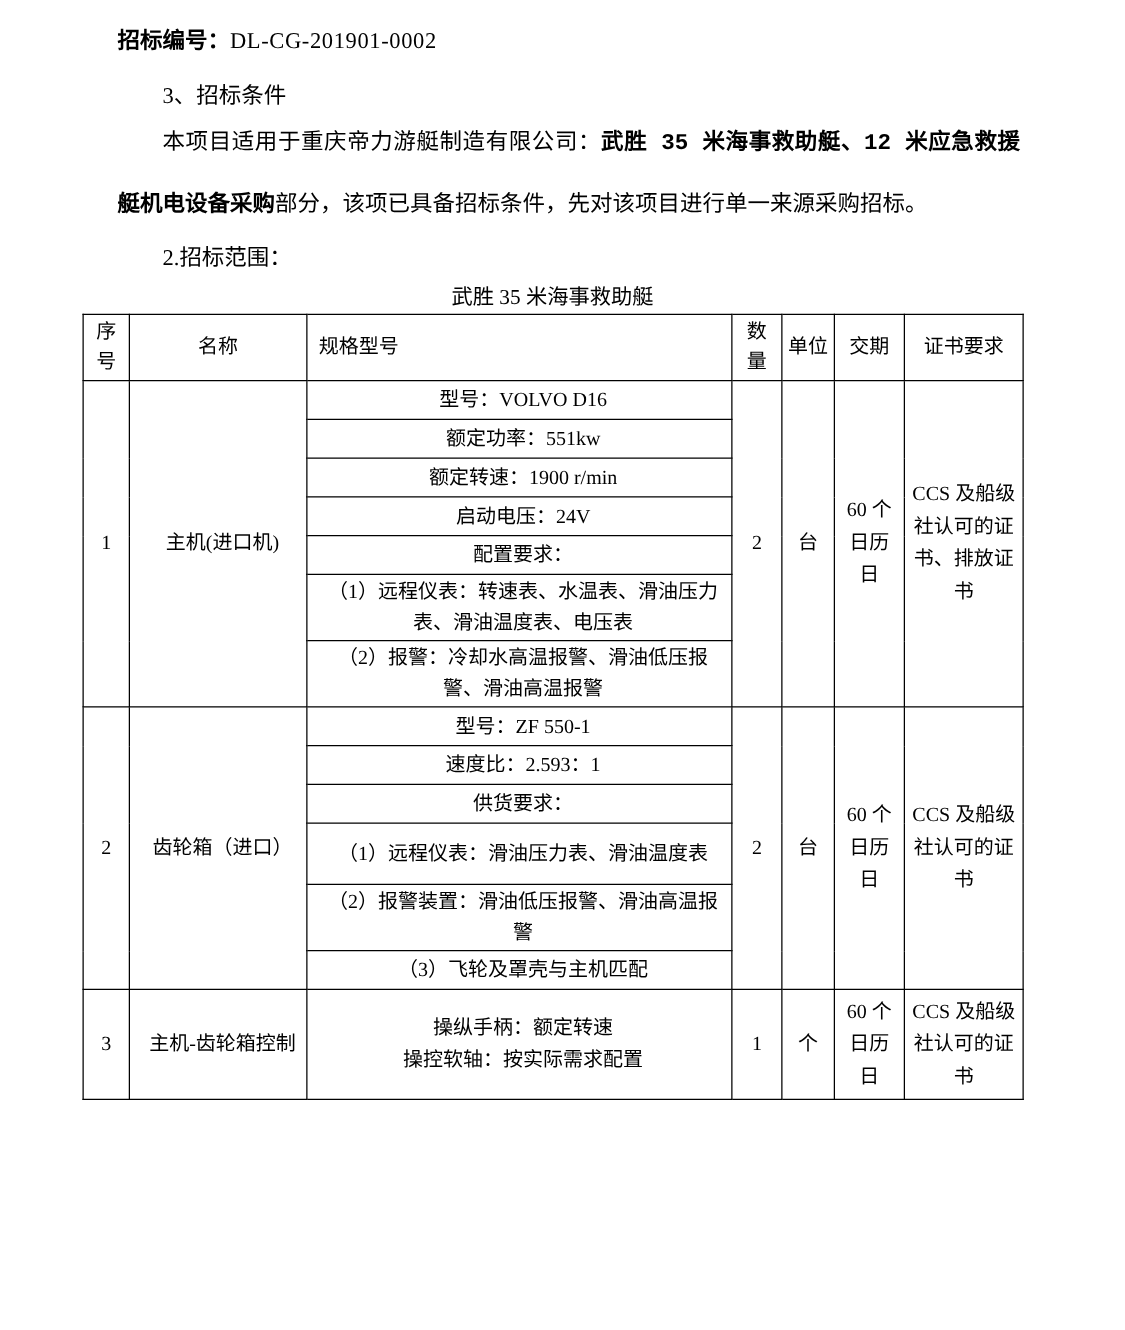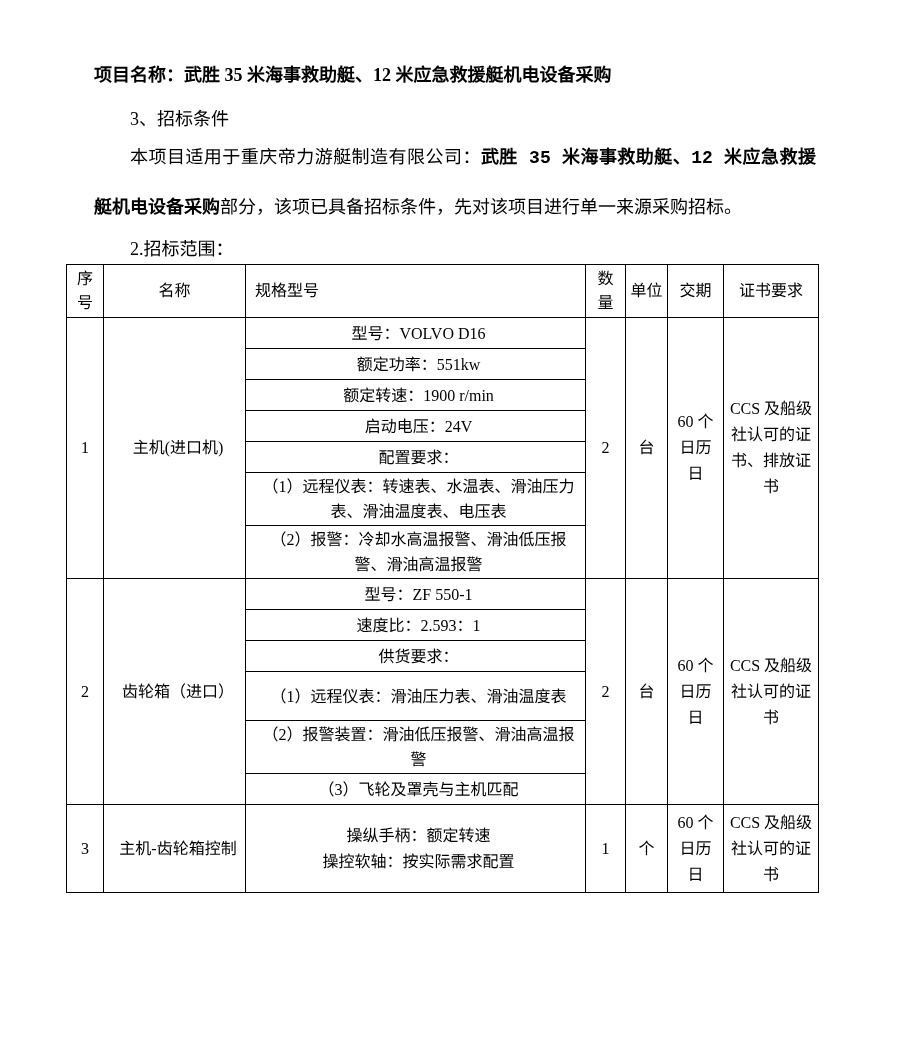--- a/index.html
+++ b/index.html
@@ -74,29 +74,30 @@
   .spec-table td.delivery { padding-left:9px; padding-right:9px; }
   .spec-table td.cert { padding-left:5px; padding-right:5px; }
   .spec-line { line-height:26px; }
 </style>
 </head>
 <body>
 
 <div class="page">
 
 
-  <div class="project-line"><span>项目名称：</span><span>武胜 35 米海事救助艇、12 米应急救援艇机电设备采购</span></div>
 
+  <div class="tender-line"><span class="label">招标编号：</span><span class="value">DL-CG-201901-0002</span></div>
 
   <div class="sec-heading">3、招标条件</div>
 
   <p class="intro"><span>本项目适用于重庆帝力游艇制造有限公司：</span><span class="b">武胜 35 米海事救助艇、12 米应急救援艇机电设备采购</span><span>部分，该项已具备招标条件，先对该项目进行单一来源采购招标。</span></p>
 
   <div class="sec-heading second">2.招标范围：</div>
 
+  <div class="table-title">武胜 35 米海事救助艇</div>
 
   <table class="spec-table">
     <colgroup>
       <col style="width:37px">
       <col style="width:142px">
       <col style="width:340px">
       <col style="width:40px">
       <col style="width:42px">
       <col style="width:56px">
       <col style="width:95px">

